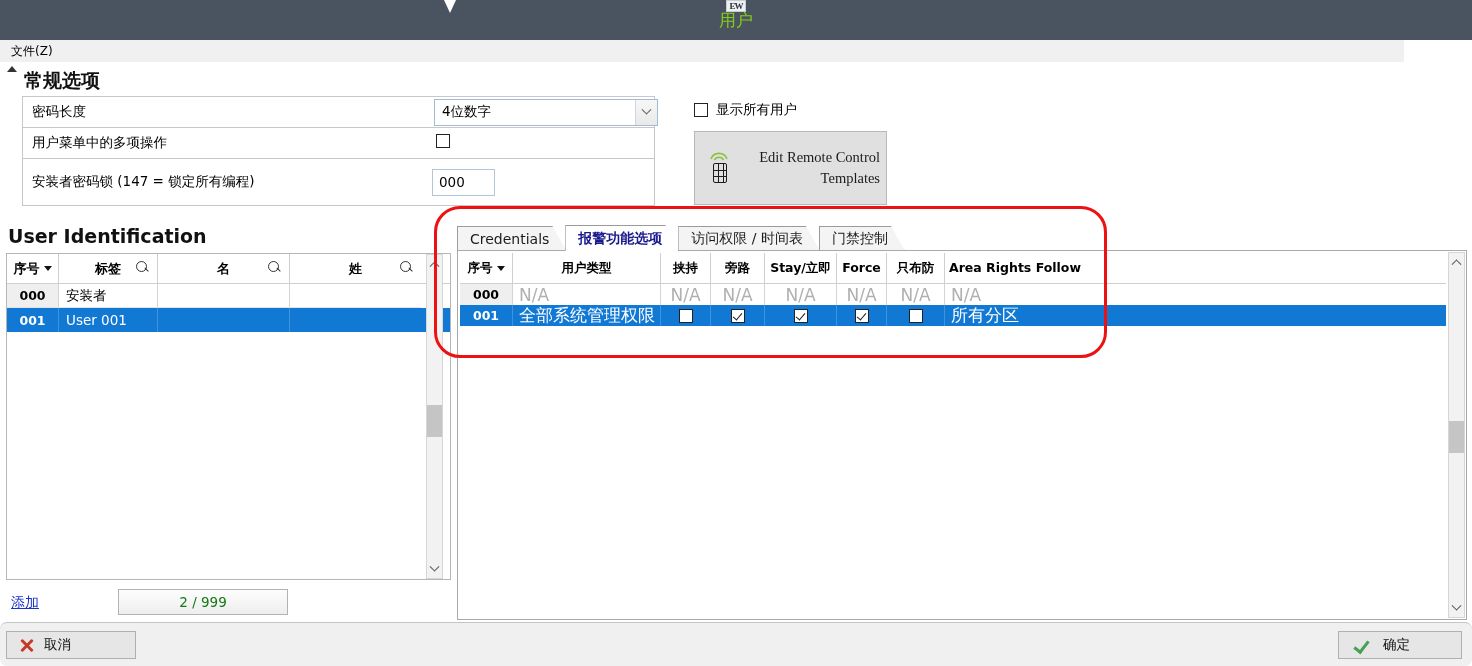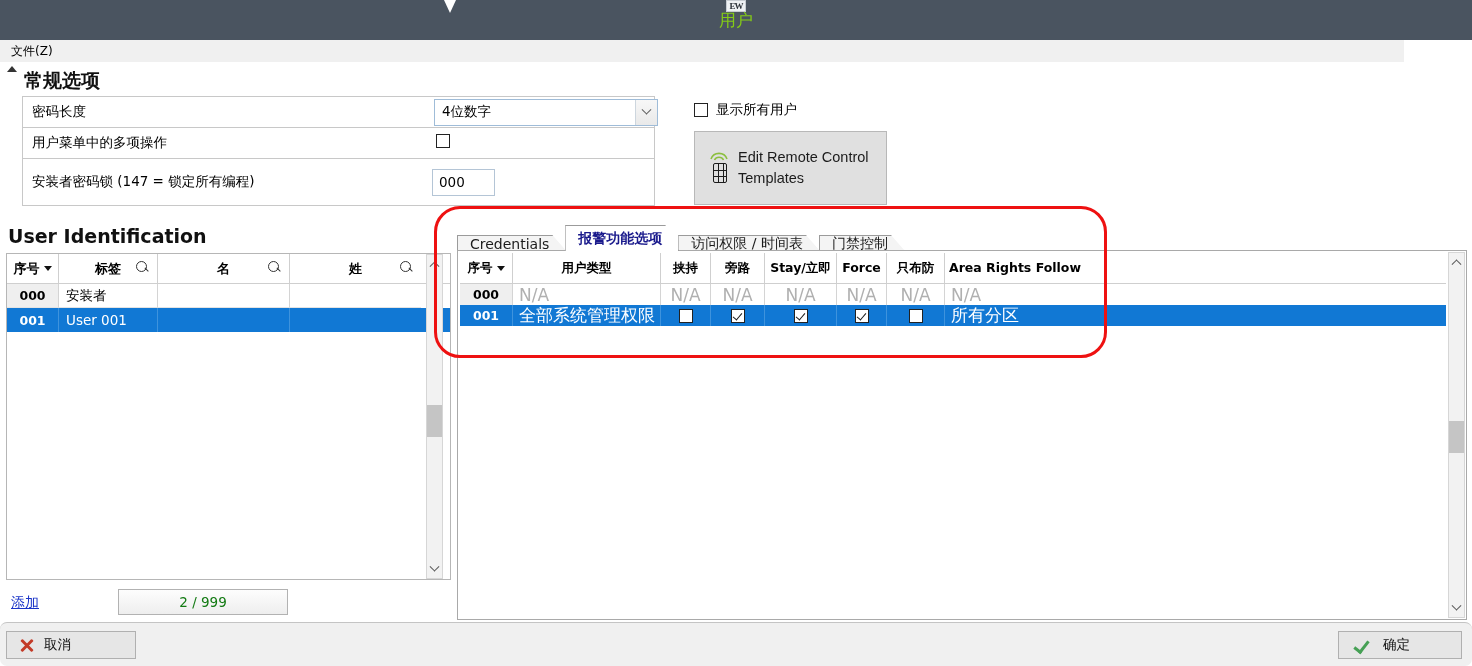--- a/index.html
+++ b/index.html
@@ -174,23 +174,23 @@
     position: absolute; left: 9px; top: 15px;
     width: 14px; height: 20px;
     border: 1.6px solid #1c1c1c; border-radius: 2px;
     background:
       linear-gradient(#1c1c1c,#1c1c1c) 0 6px/100% 1.2px no-repeat,
       linear-gradient(#1c1c1c,#1c1c1c) 0 12px/100% 1.2px no-repeat,
       linear-gradient(#1c1c1c,#1c1c1c) 4px 0/1.2px 100% no-repeat,
       linear-gradient(#1c1c1c,#1c1c1c) 8.5px 0/1.2px 100% no-repeat;
   }
   .rc-label {
-    flex: 1; text-align: left; font-size: 14.5px; color: #1b1b1b;
+    flex: 1; text-align: right; font-size: 14.5px; color: #1b1b1b;
     line-height: 1.45; padding-right: 6px;
-    font-family: Liberation Sans, sans-serif;
+    font-family: Liberation Serif, serif;
   }
 
   
   .ui-title {
     position: absolute; left: 8px; top: 225px;
     font-size: 19px; font-weight: bold; color: #111;
     font-family: "DejaVu Sans", sans-serif;
   }
   .left-grid {
     position: absolute; left: 6px; top: 253px;
@@ -284,21 +284,21 @@
     position: absolute; left: 457px; top: 250px;
     width: 1010px; height: 370px;
     border: 1px solid #a9a9a9;
     background: #ffffff;
   }
   .tabstrip {
     position: absolute; left: 457px; top: 225px;
     height: 26px; display: flex; align-items: flex-end;
   }
   .tab {
-    position: relative; height: 16px;
+    position: relative; height: 25px;
     padding: 0 16px 0 12px;
     display: flex; align-items: center;
     font-size: 14px; color: #1b1b1b;
     background: #f4f4f4;
     border: 1px solid #9b9b9b; border-bottom: none;
     margin-right: -1px;
     font-family: "DejaVu Sans", sans-serif;
     clip-path: polygon(0 0, calc(100% - 14px) 0, 100% 100%, 0 100%);
   }
   .tab.active {

